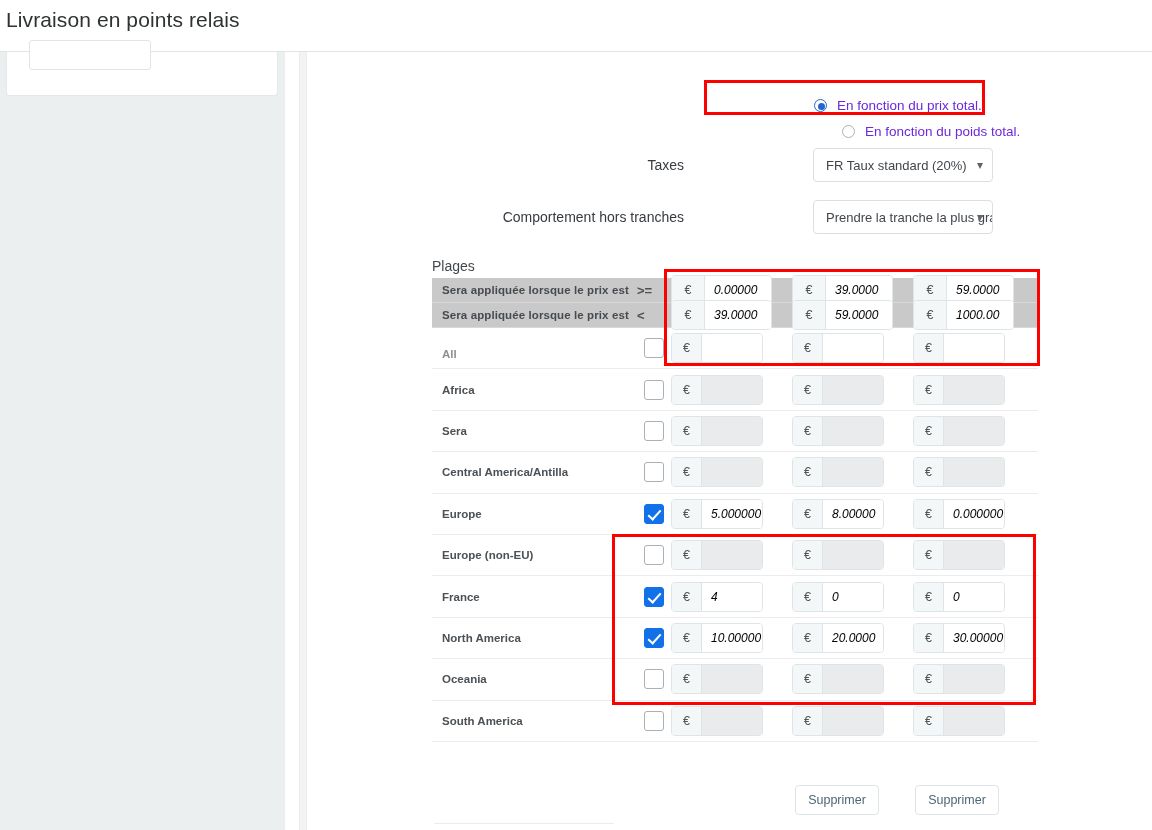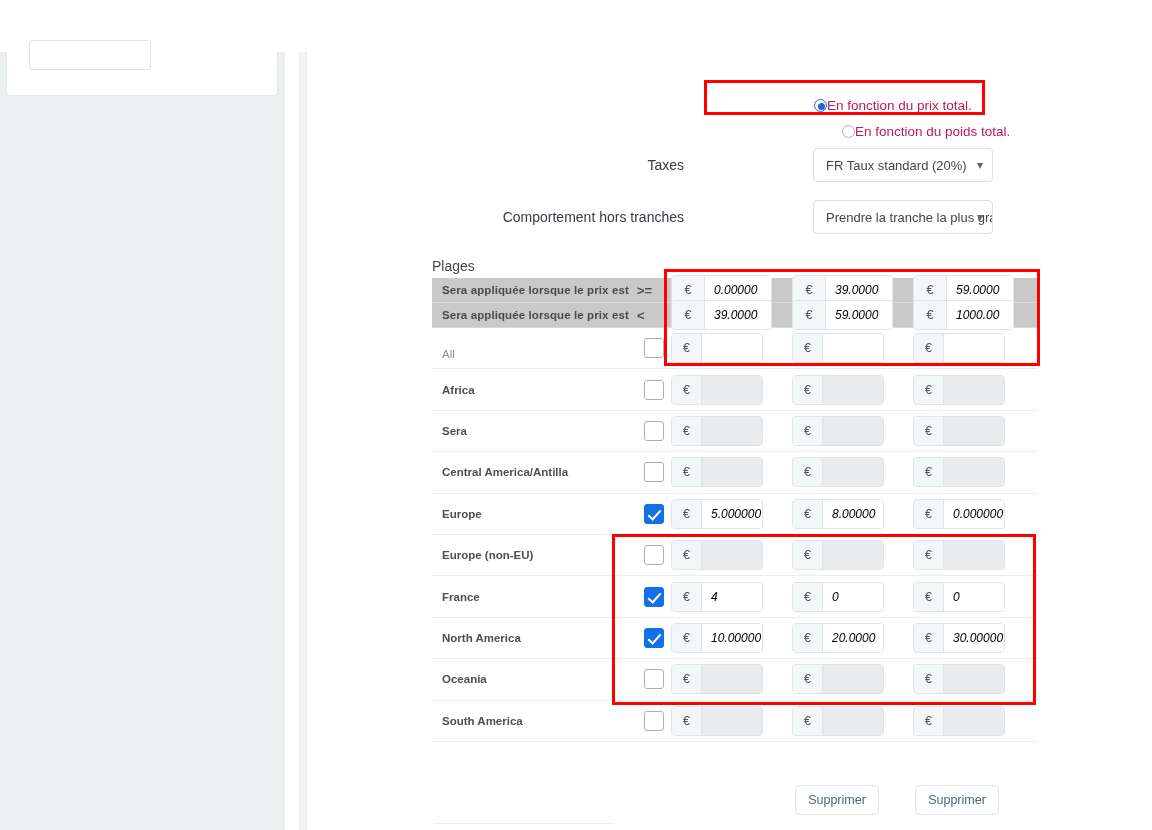--- a/index.html
+++ b/index.html
@@ -110,21 +110,21 @@
     display: inline-block; position: relative;
     flex: 0 0 auto;
   }
   .radio.checked { border-color: #2466d1; }
   .radio.checked::after {
     content: ""; position: absolute;
     left: 3px; top: 3px; width: 7px; height: 7px;
     border-radius: 50%; background: #2466d1;
   }
   .radio-label {
-    font-size: 13.5px; color: #be185d;
+    margin-left: 10px; font-size: 13.5px; color: #6d28d9;
     white-space: nowrap;
   }
 
   
   .sel {
     position: absolute;
     height: 34px;
     background: #ffffff;
     border: 1px solid #d8e0e3;
     border-radius: 4px;
@@ -163,21 +163,21 @@
   }
   .trow.hdr .zone-label {
     font-weight: bold; font-size: 11.5px; color: #474b4f;
     letter-spacing: .1px;
   }
   .zone-label {
     position: absolute; left: 10px;
     font-size: 11.5px; font-weight: bold; color: #4c5155;
     white-space: nowrap;
   }
-  .zone-label.light { font-weight: normal; color: #8a9094; margin-top: 12px; }
+  .zone-label.light { font-weight: bold; color: #8a9094; margin-top: 12px; }
   .op {
     position: absolute; left: 205px;
     font-size: 13px; color: #4c5155; font-weight: bold;
   }
 
   
   .cb {
     position: absolute; left: 212px;
     width: 20px; height: 20px;
     border: 1px solid #aab1b6;
@@ -270,20 +270,23 @@
   }
   #rb-facturation { left: 704px; top: 80px; width: 281px; height: 35px; }
   #rb-ranges      { left: 664px; top: 269px; width: 376px; height: 97px; }
   #rb-zones       { left: 612px; top: 534px; width: 424px; height: 171px; }
 </style>
 </head>
 <body>
 
 <div id="page">
 
+  <div id="titlebar">
+    <div class="title">Livraison en points relais</div>
+  </div>
 
   <div id="leftcol">
     <div id="left-card">
       <div id="left-inner-box"></div>
     </div>
   </div>
 
   <div class="gutter" id="gutter-a"></div>
   <div id="scroll-track"></div>
   <div class="gutter" id="gutter-b"></div>

